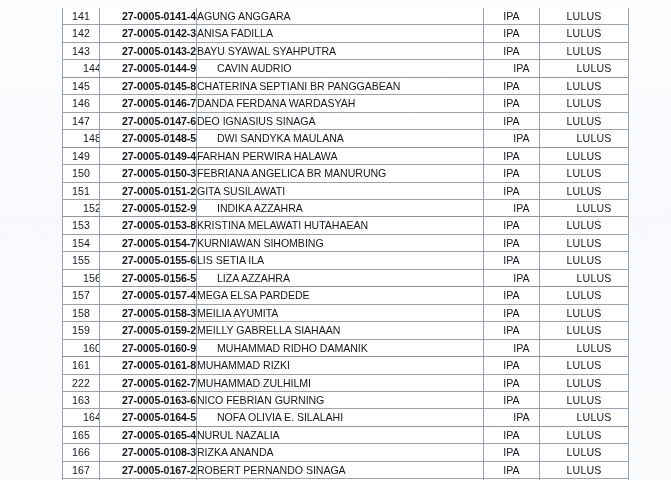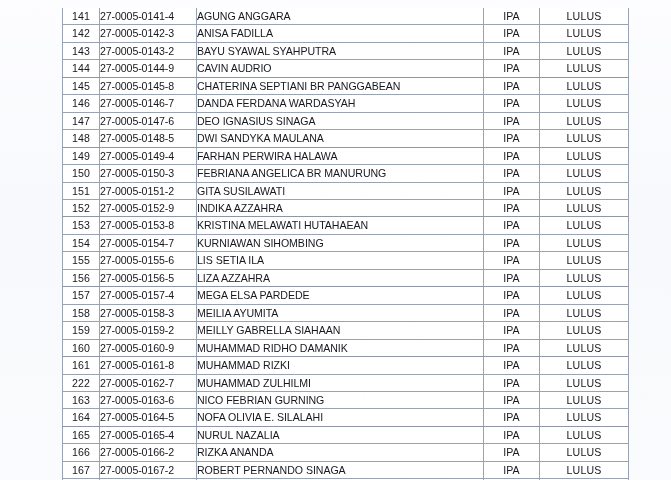--- a/index.html
+++ b/index.html
@@ -61,43 +61,44 @@
   col.c-name   { width: 287px; }
   col.c-major  { width: 56px; }
   col.c-result { width: 89px; }
 
   td.no {
     text-align: center;
     font-size: 10.8px;
     letter-spacing: 0.1px;
   }
   td.reg {
-    text-align: left;
+    text-align: right;
     font-size: 10.8px;
     letter-spacing: -0.1px;
+    font-weight: bold;
   }
   td.name {
     text-align: left;
     padding-left: 5px;
     font-size: 10.5px;
     letter-spacing: -0.05px;
   }
   td.major {
     text-align: center;
     font-size: 10.6px;
   }
   td.result {
     text-align: center;
     font-size: 10.6px;
     letter-spacing: 0.15px;
   }
 
   
   tr:nth-child(3n) td { border-top-color: #aab1bc; margin-top: 36px; }
-  tr:nth-child(4n) td { border-bottom-color: #8f97a4; }
+  tr:nth-child(4n) td { border-bottom-color: #8f97a4; padding-left: 20px; }
 
   
   #grain {
     position: absolute;
     inset: 0;
     pointer-events: none;
     opacity: 0.35;
     background-image:
       radial-gradient(circle at 12% 88%, rgba(120,130,150,0.05) 0 1px, transparent 1px),
       radial-gradient(circle at 63% 20%, rgba(120,130,150,0.04) 0 1px, transparent 1px),
@@ -289,21 +290,21 @@
           </tr>
           <tr>
             <td class="no">165</td>
             <td class="reg">27-0005-0165-4</td>
             <td class="name">NURUL NAZALIA</td>
             <td class="major">IPA</td>
             <td class="result">LULUS</td>
           </tr>
           <tr>
             <td class="no">166</td>
-            <td class="reg">27-0005-0166-2</td>
+            <td class="reg">27-0005-0108-3</td>
             <td class="name">RIZKA ANANDA</td>
             <td class="major">IPA</td>
             <td class="result">LULUS</td>
           </tr>
           <tr>
             <td class="no">167</td>
             <td class="reg">27-0005-0167-2</td>
             <td class="name">ROBERT PERNANDO SINAGA</td>
             <td class="major">IPA</td>
             <td class="result">LULUS</td>

